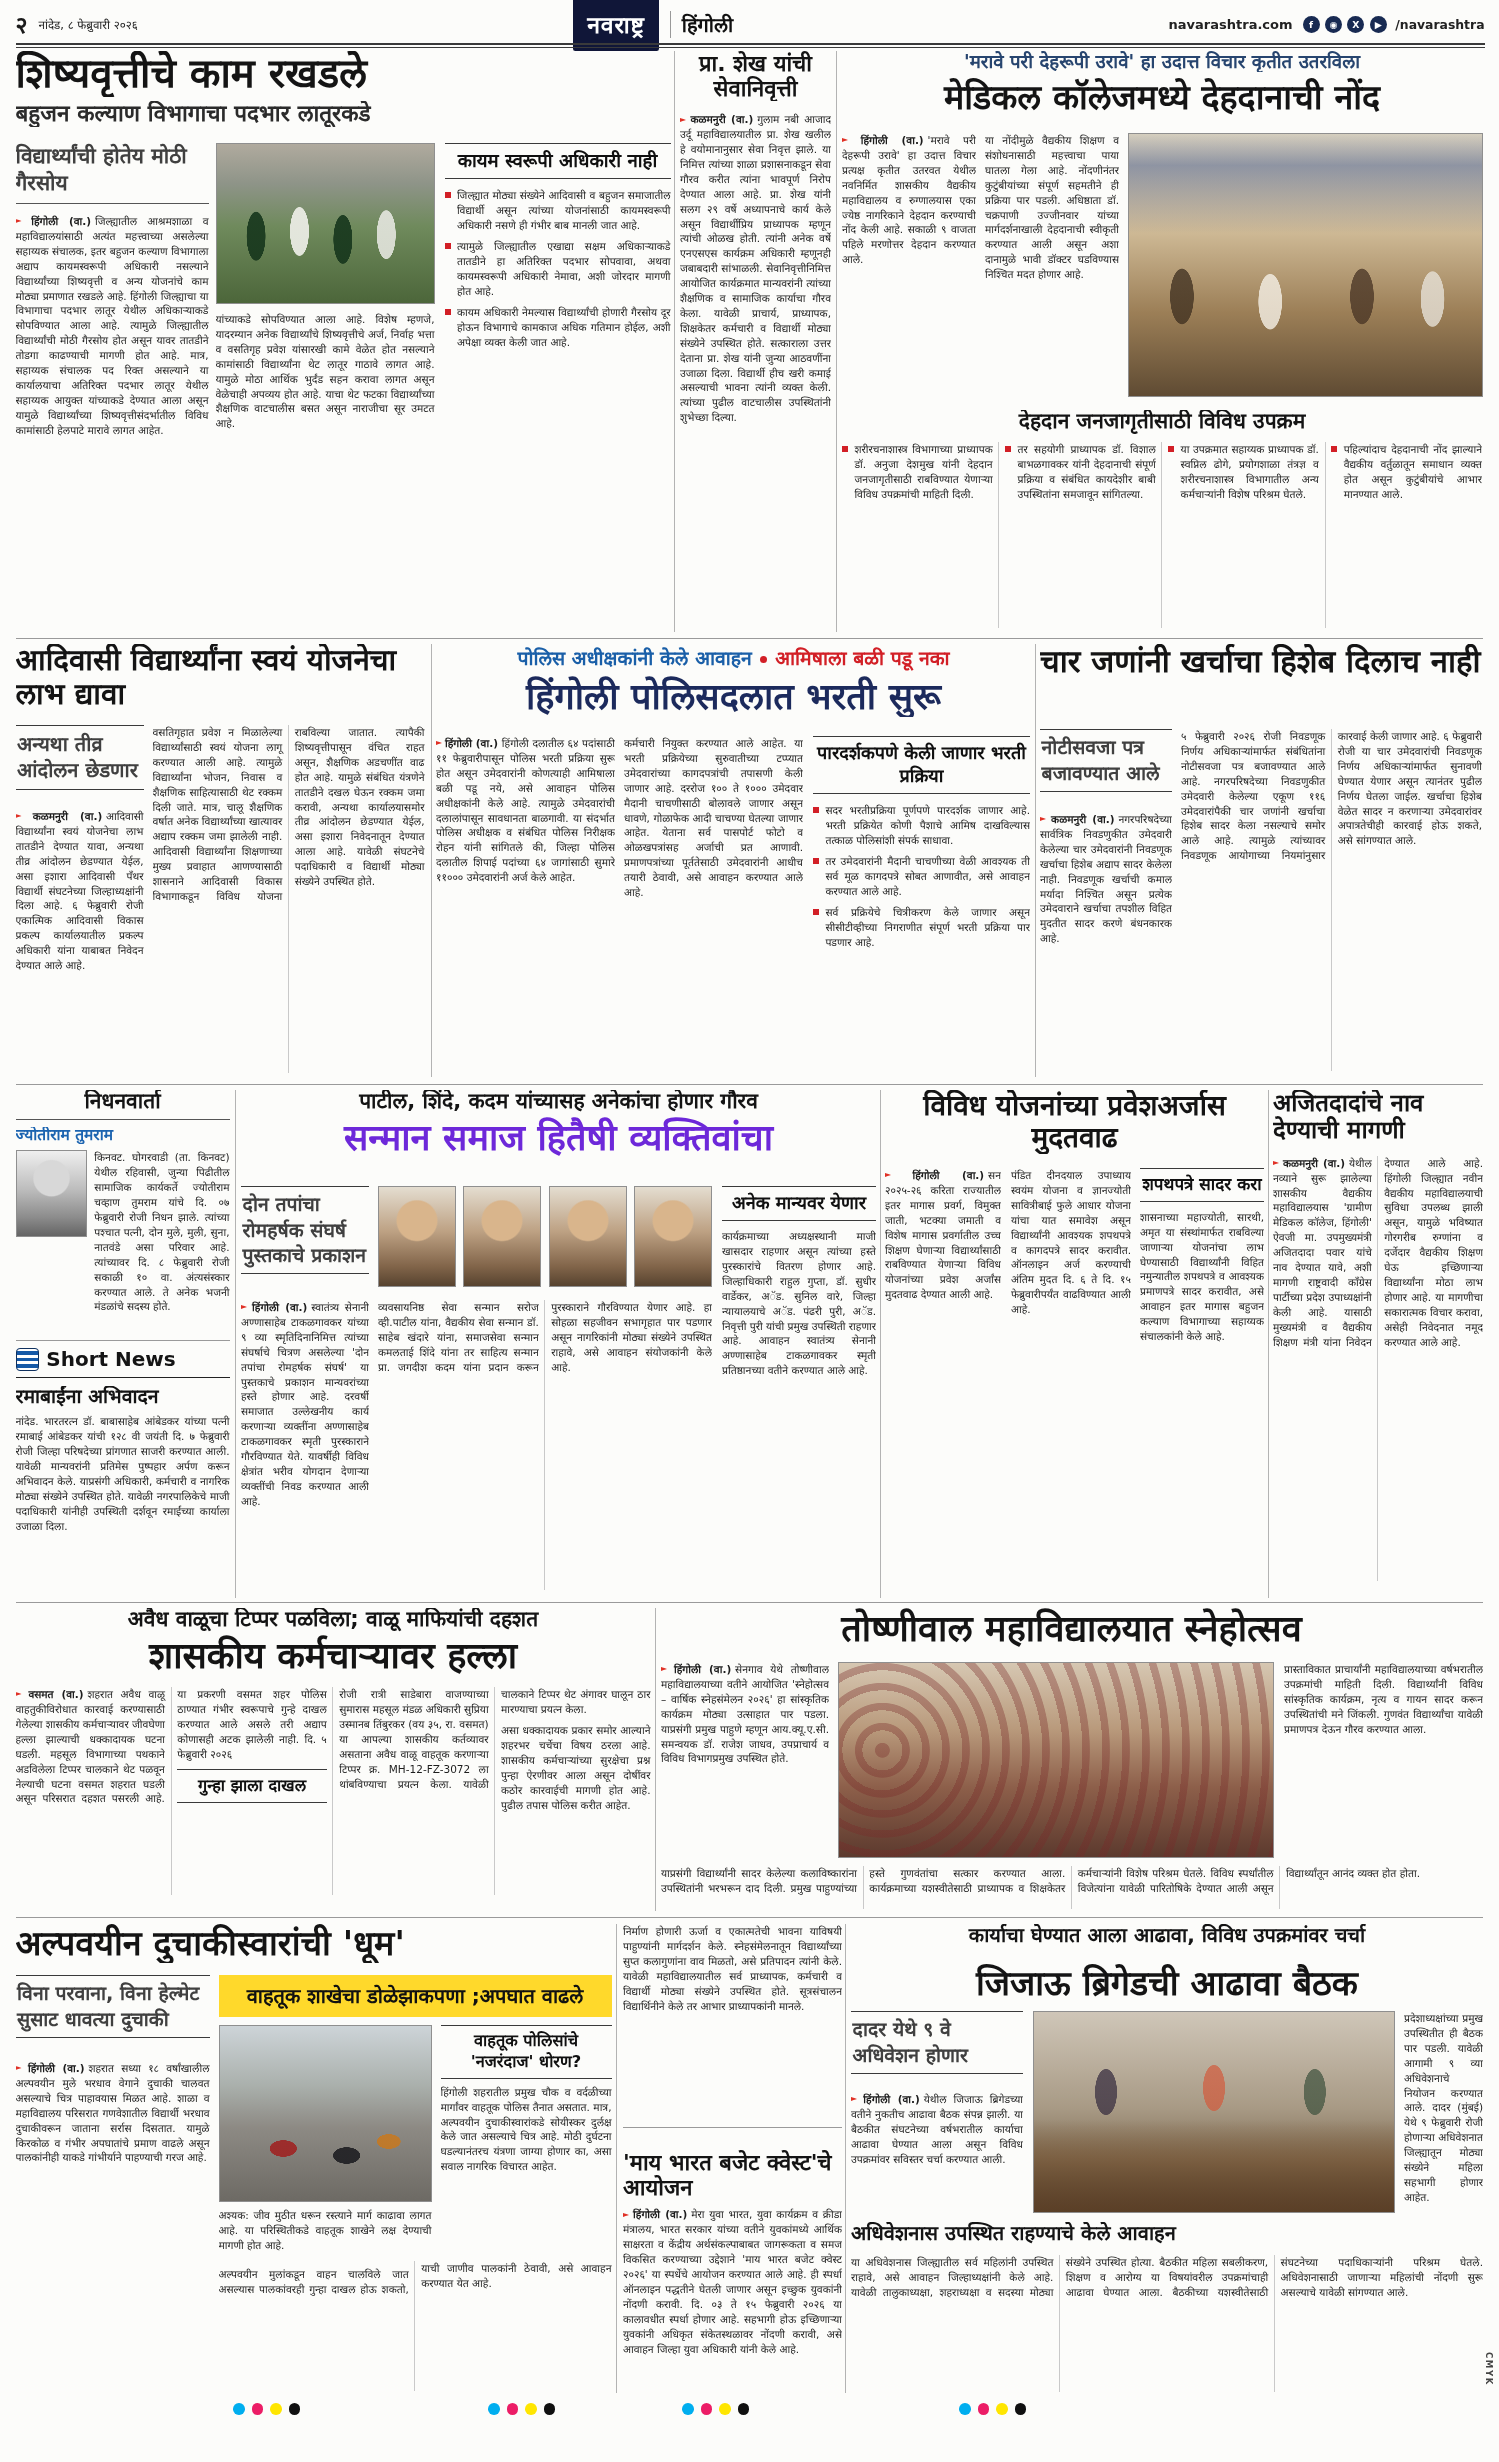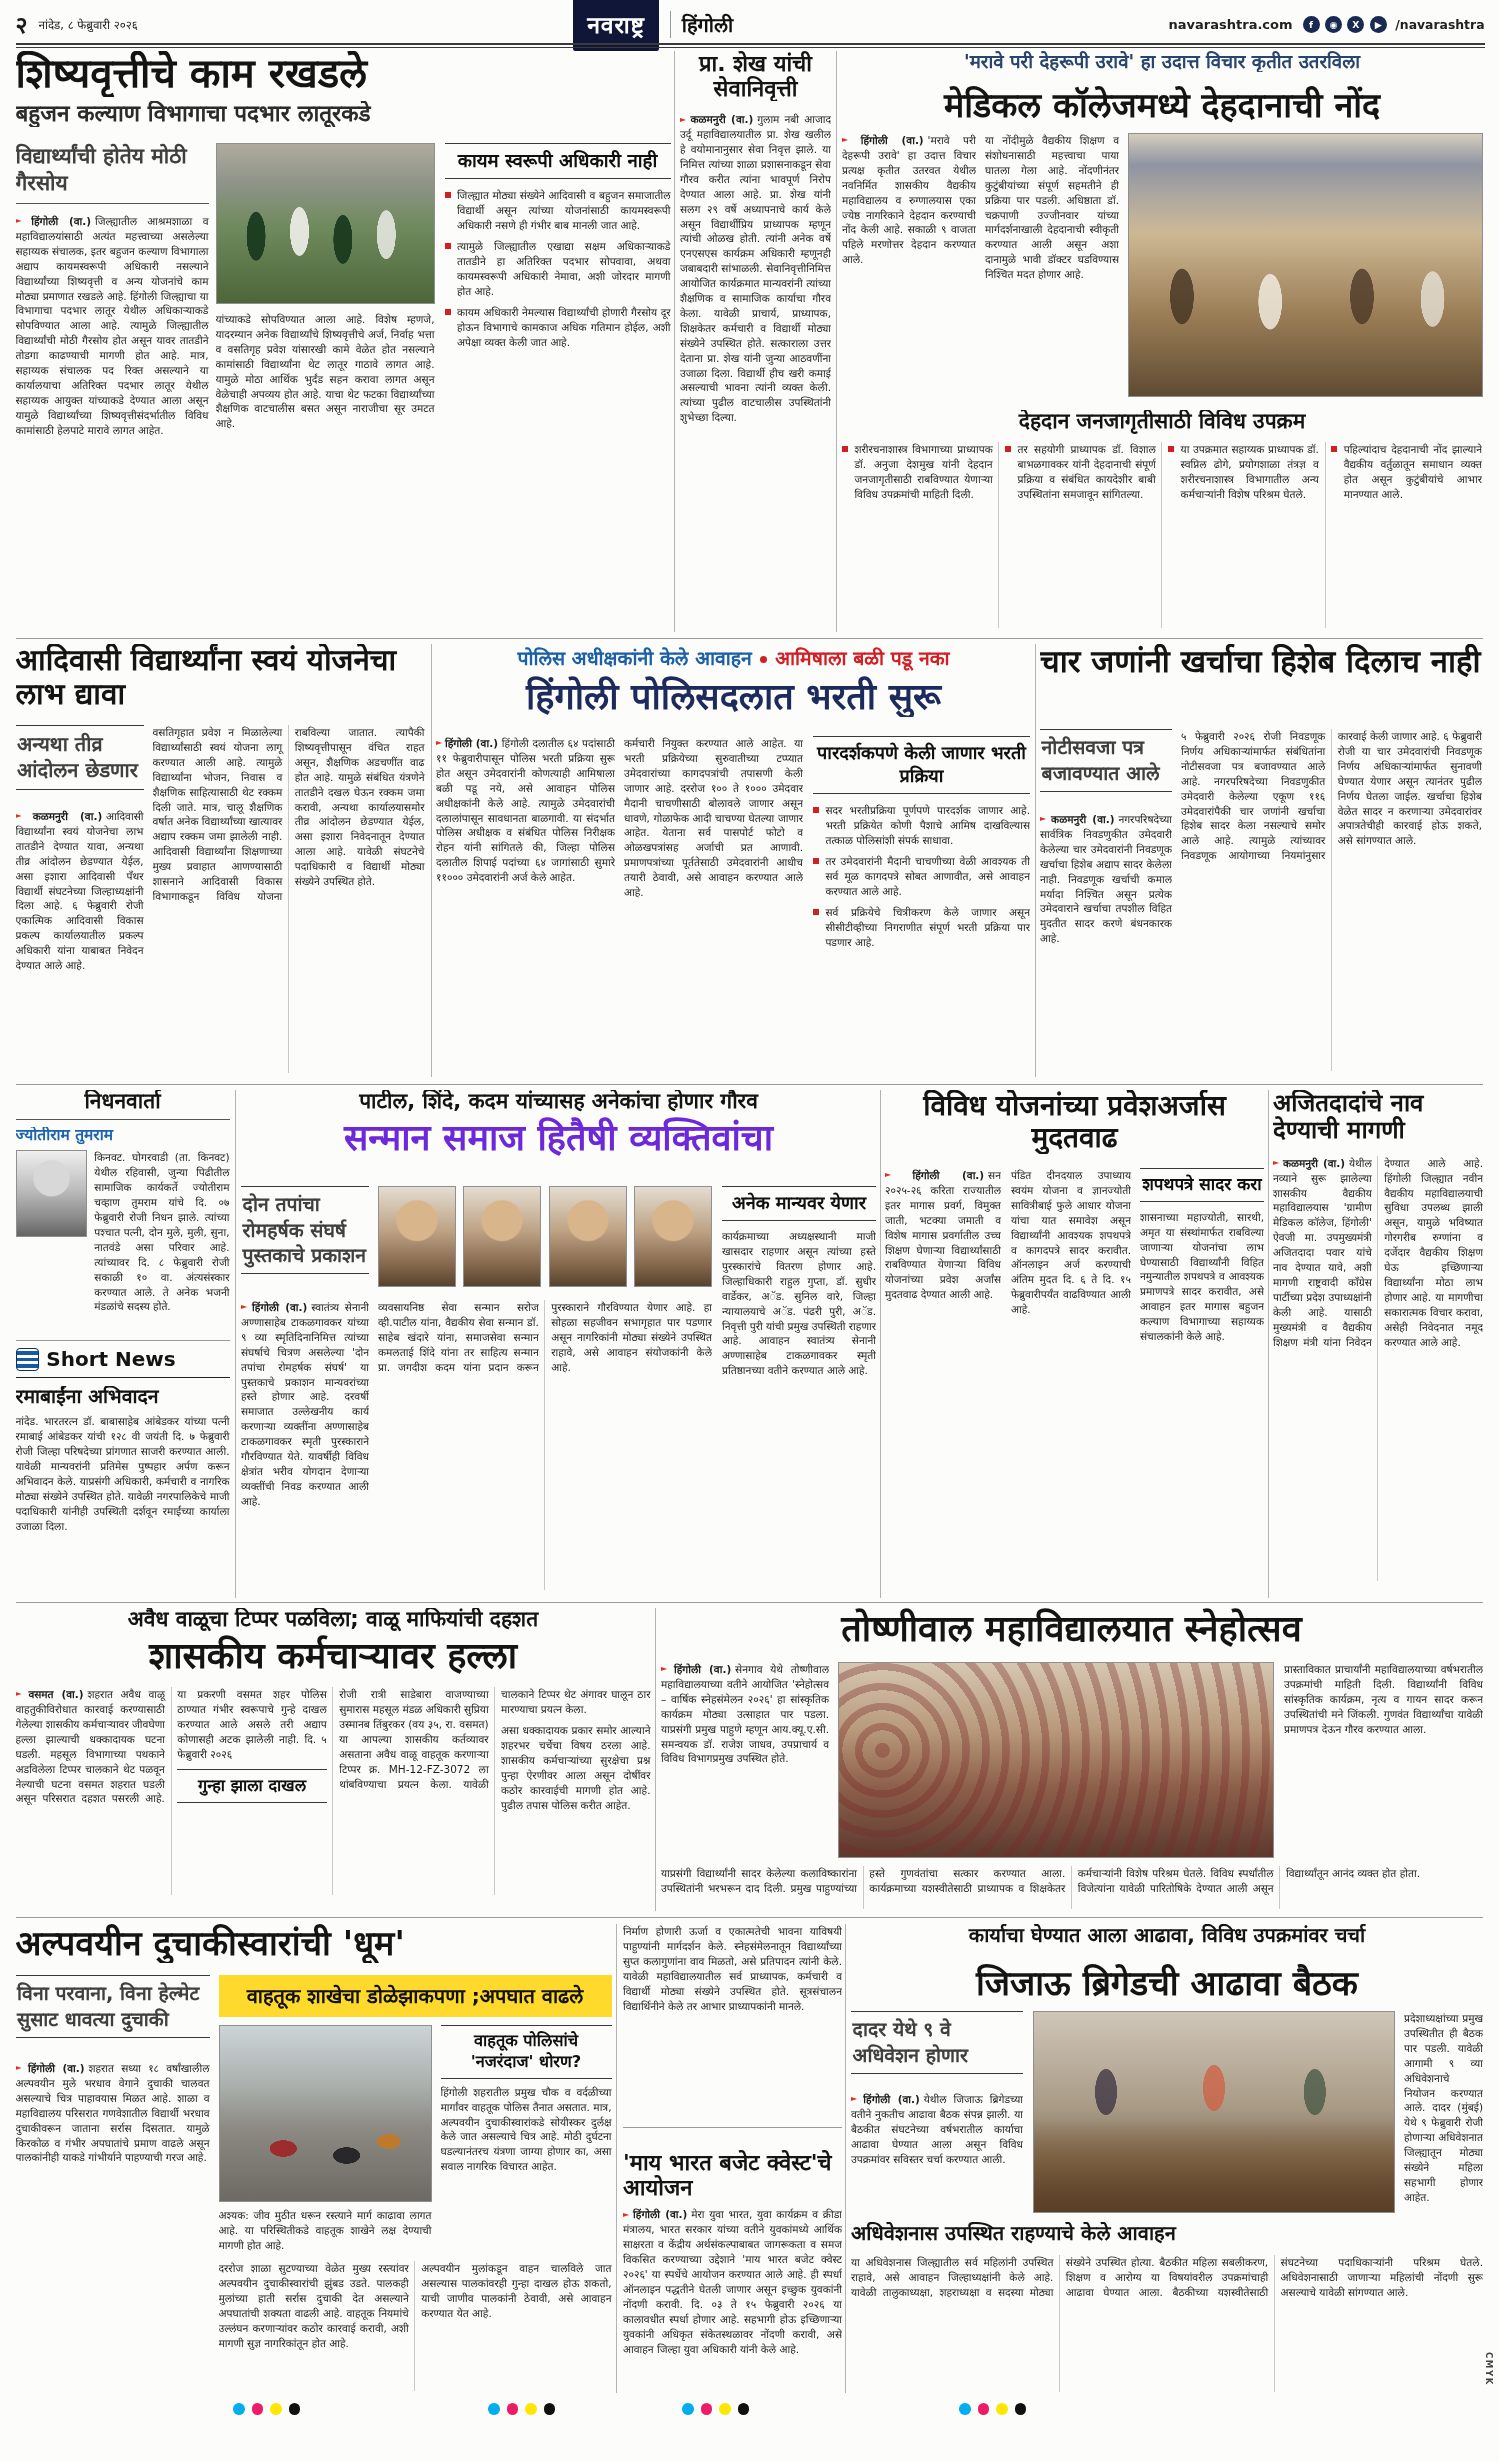--- a/index.html
+++ b/index.html
@@ -128,21 +128,21 @@
   <div class="abs" style="left:680px;top:51px;width:151px;height:582px">
     <div class="hl ctr" style="font-size:22px">प्रा. शेख यांची सेवानिवृत्ती</div>
     <p class="bt" style="margin-top:11px;height:512px">
       <span class="byl">कळमनुरी (वा.)</span><span>गुलाम नबी आजाद उर्दू महाविद्यालयातील प्रा. शेख खलील हे वयोमानानुसार सेवा निवृत्त झाले. या निमित्त त्यांच्या शाळा प्रशासनाकडून सेवा गौरव करीत त्यांना भावपूर्ण निरोप देण्यात आला आहे. प्रा. शेख यांनी सलग २९ वर्षे अध्यापनाचे कार्य केले असून विद्यार्थीप्रिय प्राध्यापक म्हणून त्यांची ओळख होती. त्यांनी अनेक वर्षे एनएसएस कार्यक्रम अधिकारी म्हणूनही जबाबदारी सांभाळली. सेवानिवृत्तीनिमित्त आयोजित कार्यक्रमात मान्यवरांनी त्यांच्या शैक्षणिक व सामाजिक कार्याचा गौरव केला. यावेळी प्राचार्य, प्राध्यापक, शिक्षकेतर कर्मचारी व विद्यार्थी मोठ्या संख्येने उपस्थित होते. सत्काराला उत्तर देताना प्रा. शेख यांनी जुन्या आठवणींना उजाळा दिला. विद्यार्थी हीच खरी कमाई असल्याची भावना त्यांनी व्यक्त केली. त्यांच्या पुढील वाटचालीस उपस्थितांनी शुभेच्छा दिल्या.</span>
     </p>
   </div>
   <div class="vr" style="left:836px;top:51px;height:581px"></div>
 
   <div class="abs" style="left:842px;top:51px;width:640px;height:582px">
     <div class="hl ctr" style="font-size:18.6px;color:#27456f">'मरावे परी देहरूपी उरावे' हा उदात्त विचार कृतीत उतरविला</div>
-    <div class="hl ctr" style="font-size:34px;margin-top:14px">मेडिकल कॉलेजमध्ये देहदानाची नोंद</div>
+    <div class="hl ctr" style="font-size:34px;margin-top:6px">मेडिकल कॉलेजमध्ये देहदानाची नोंद</div>
     <p class="abs bt" style="left:0;top:82px;width:134px;height:264px">
       <span class="byl">हिंगोली (वा.)</span><span>'मरावे परी देहरूपी उरावे' हा उदात्त विचार प्रत्यक्ष कृतीत उतरवत येथील नवनिर्मित शासकीय वैद्यकीय महाविद्यालय व रुग्णालयास एका ज्येष्ठ नागरिकाने देहदान करण्याची नोंद केली आहे. सकाळी ९ वाजता पहिले मरणोत्तर देहदान करण्यात आले.</span>
     </p>
     <p class="abs bt" style="left:143px;top:82px;width:134px;height:264px">या नोंदीमुळे वैद्यकीय शिक्षण व संशोधनासाठी महत्त्वाचा पाया घातला गेला आहे. नोंदणीनंतर कुटुंबीयांच्या संपूर्ण सहमतीने ही प्रक्रिया पार पडली. अधिष्ठाता डॉ. चक्रपाणी उज्जीनवार यांच्या मार्गदर्शनाखाली देहदानाची स्वीकृती करण्यात आली असून अशा दानामुळे भावी डॉक्टर घडविण्यास निश्चित मदत होणार आहे.</p>
     <div class="abs photo ph-medical" style="left:286px;top:82px;width:355px;height:264px"></div>
     <div class="hl ctr" style="font-size:21px;position:absolute;left:0;top:359px;width:640px">देहदान जनजागृतीसाठी विविध उपक्रम</div>
     <div class="abs bt cols4" style="left:0;top:391px;width:640px;height:186px">
       <p class="bul">शरीरचनाशास्त्र विभागाच्या प्राध्यापक डॉ. अनुजा देशमुख यांनी देहदान जनजागृतीसाठी राबविण्यात येणाऱ्या विविध उपक्रमांची माहिती दिली.</p>
       <p class="bul">तर सहयोगी प्राध्यापक डॉ. विशाल बाभळगावकर यांनी देहदानाची संपूर्ण प्रक्रिया व संबंधित कायदेशीर बाबी उपस्थितांना समजावून सांगितल्या.</p>
       <p class="bul">या उपक्रमात सहाय्यक प्राध्यापक डॉ. स्वप्निल ढोगे, प्रयोगशाळा तंत्रज्ञ व शरीरचनाशास्त्र विभागातील अन्य कर्मचाऱ्यांनी विशेष परिश्रम घेतले.</p>
@@ -283,21 +283,20 @@
       <span class="byl">हिंगोली (वा.)</span><span>शहरात सध्या १८ वर्षांखालील अल्पवयीन मुले भरधाव वेगाने दुचाकी चालवत असल्याचे चित्र पाहावयास मिळत आहे. शाळा व महाविद्यालय परिसरात गणवेशातील विद्यार्थी भरधाव दुचाकीवरून जाताना सर्रास दिसतात. यामुळे किरकोळ व गंभीर अपघातांचे प्रमाण वाढले असून पालकांनीही याकडे गांभीर्याने पाहण्याची गरज आहे.</span>
     </p>
     <div class="abs yellowbox" style="left:203px;top:51px;width:393px;height:42px;font-size:20px">वाहतूक शाखेचा डोळेझाकपणा ;अपघात वाढले</div>
     <div class="abs photo ph-bikes" style="left:203px;top:101px;width:213px;height:177px"></div>
     <p class="abs bt" style="left:203px;top:284px;width:213px;height:45px">अश्यक: जीव मुठीत धरून रस्त्याने मार्ग काढावा लागत आहे. या परिस्थितीकडे वाहतूक शाखेने लक्ष देण्याची मागणी होत आहे.</p>
     <div class="abs" style="left:425px;top:101px;width:171px;height:228px">
       <div class="boxhead rule-tb" style="font-size:16.3px">वाहतूक पोलिसांचे 'नजरंदाज' धोरण?</div>
       <p class="bt" style="margin-top:6.2px;height:152px">हिंगोली शहरातील प्रमुख चौक व वर्दळीच्या मार्गांवर वाहतूक पोलिस तैनात असतात. मात्र, अल्पवयीन दुचाकीस्वारांकडे सोयीस्कर दुर्लक्ष केले जात असल्याचे चित्र आहे. मोठी दुर्घटना घडल्यानंतरच यंत्रणा जाग्या होणार का, असा सवाल नागरिक विचारत आहेत.</p>
     </div>
     <div class="abs bt cols2" style="left:203px;top:337px;width:393px;height:130px">
-      <p>दररोज शाळा सुटण्याच्या वेळेत मुख्य रस्त्यांवर अल्पवयीन दुचाकीस्वारांची झुंबड उडते. पालकही मुलांच्या हाती सर्रास दुचाकी देत असल्याने अपघातांची शक्यता वाढली आहे. वाहतूक नियमांचे उल्लंघन करणाऱ्यांवर कठोर कारवाई करावी, अशी मागणी सुज्ञ नागरिकांतून होत आहे.</p>
       <p style="margin-top:6.2px">अल्पवयीन मुलांकडून वाहन चालविले जात असल्यास पालकांवरही गुन्हा दाखल होऊ शकतो, याची जाणीव पालकांनी ठेवावी, असे आवाहन करण्यात येत आहे.</p>
     </div>
   </div>
   <div class="vr" style="left:616px;top:1924px;height:469px"></div>
 
   <div class="abs" style="left:623px;top:1924px;width:219px;height:469px">
     <p class="bt" style="height:196px">निर्माण होणारी ऊर्जा व एकात्मतेची भावना याविषयी पाहुण्यांनी मार्गदर्शन केले. स्नेहसंमेलनातून विद्यार्थ्यांच्या सुप्त कलागुणांना वाव मिळतो, असे प्रतिपादन त्यांनी केले. यावेळी महाविद्यालयातील सर्व प्राध्यापक, कर्मचारी व विद्यार्थी मोठ्या संख्येने उपस्थित होते. सूत्रसंचालन विद्यार्थिनीने केले तर आभार प्राध्यापकांनी मानले.</p>
     <div class="hr" style="left:0;top:203px;width:219px"></div>
     <div class="hl" style="font-size:22px;margin-top:29.5px">'माय भारत बजेट क्वेस्ट'चे आयोजन</div>
     <p class="bt" style="margin-top:7.8px;height:194px">

